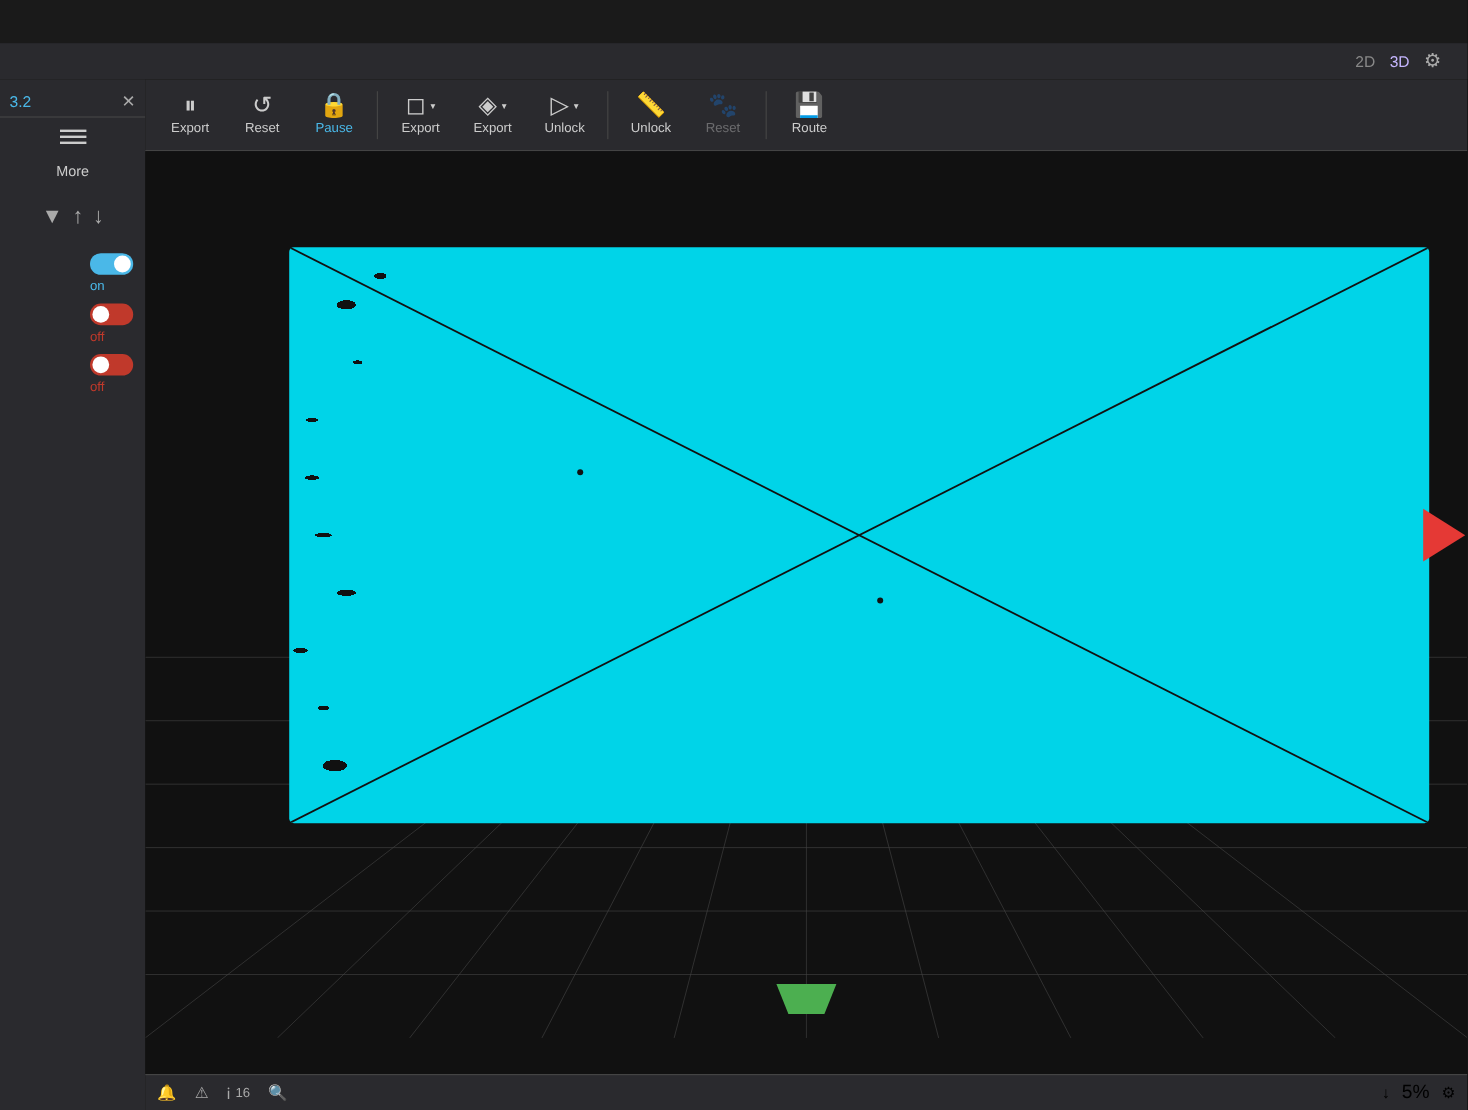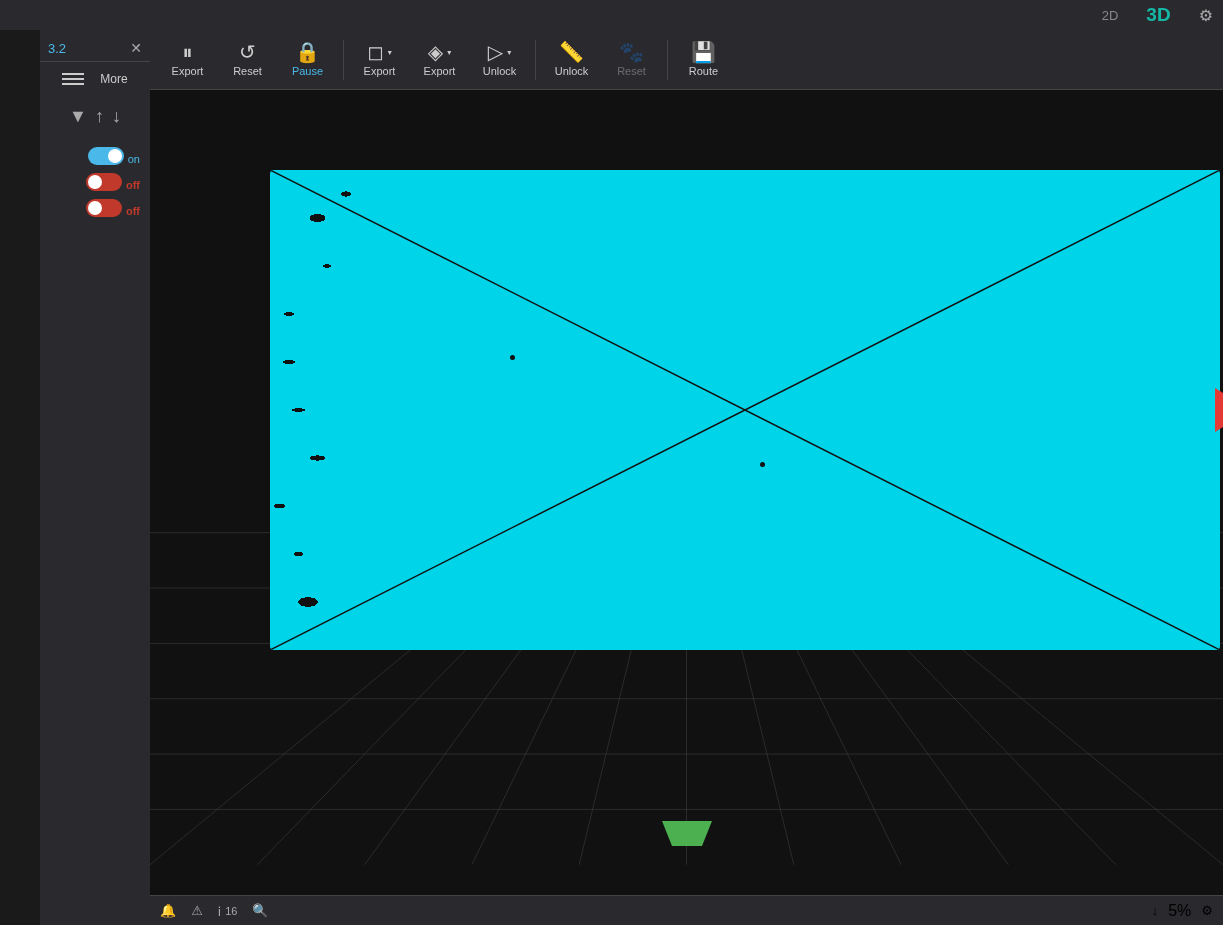--- a/index.html
+++ b/index.html
@@ -13,58 +13,58 @@
       flex-direction: column;
     }
 
     
     .top-bar {
       height: 30px;
       background: #2a2a2e;
       display: flex;
       align-items: center;
       justify-content: flex-end;
-      padding: 0 10px;
-      gap: 28px;
+      padding: 0 22px;
+      gap: 12px;
       flex-shrink: 0;
+      margin-top: 36px;
     }
     .top-bar-2d {
       color: #888;
       font-size: 13px;
       cursor: pointer;
     }
     .top-bar-3d {
-      color: #14b8a6;
-      font-size: 19px;
-      font-weight: bold;
+      color: #c4b5fd;
+      font-size: 13px;
+      font-weight: normal;
       cursor: pointer;
     }
     .top-bar-settings {
       color: #aaa;
       font-size: 16px;
       cursor: pointer;
     }
 
     
     .main-layout {
       display: flex;
       flex: 1;
       overflow: hidden;
     }
 
     
     .sidebar {
-      width: 110px;
+      width: 121px;
       background: #2a2a2e;
       display: flex;
       flex-direction: column;
       align-items: center;
       padding-top: 5px;
       flex-shrink: 0;
-      margin-left: 40px;
     }
 
     .sidebar-top {
       width: 100%;
       display: flex;
       align-items: center;
       justify-content: space-between;
       padding: 5px 8px;
       border-bottom: 1px solid #444;
     }
@@ -78,21 +78,21 @@
       color: #aaa;
       font-size: 14px;
       cursor: pointer;
       background: none;
       border: none;
     }
 
     .sidebar-menu-btn {
       margin-top: 10px;
       display: flex;
-      flex-direction: row;
+      flex-direction: column;
       align-items: center;
       gap: 16px;
       cursor: pointer;
       color: #aaa;
     }
     .sidebar-menu-btn .hamburger {
       display: flex;
       flex-direction: column;
       gap: 3px;
     }
@@ -127,23 +127,24 @@
       display: flex;
       flex-direction: column;
       align-items: flex-end;
       gap: 8px;
       padding: 5px 10px;
       width: 100%;
     }
 
     .toggle-row {
       display: flex;
-      align-items: flex-end;
+      align-items: flex-start;
       justify-content: flex-end;
       gap: 4px;
+      flex-direction: column;
     }
 
     .toggle-switch {
       width: 36px;
       height: 18px;
       border-radius: 9px;
       position: relative;
       cursor: pointer;
     }
     .toggle-switch.on {
@@ -165,21 +166,21 @@
       right: 2px;
     }
     .toggle-switch.off::after {
       left: 2px;
     }
 
     .toggle-label {
       font-size: 11px;
     }
     .toggle-label.on { color: #4ab8e8; }
-    .toggle-label.off { color: #c0392b; font-weight: bold; }
+    .toggle-label.off { color: #c0392b; }
 
     
     .content-area {
       flex: 1;
       display: flex;
       flex-direction: column;
       overflow: hidden;
     }
 
     

